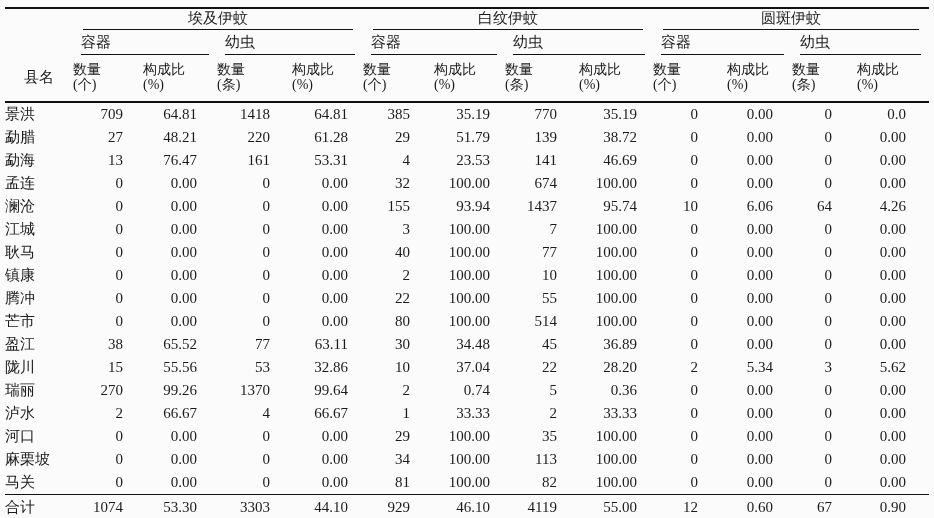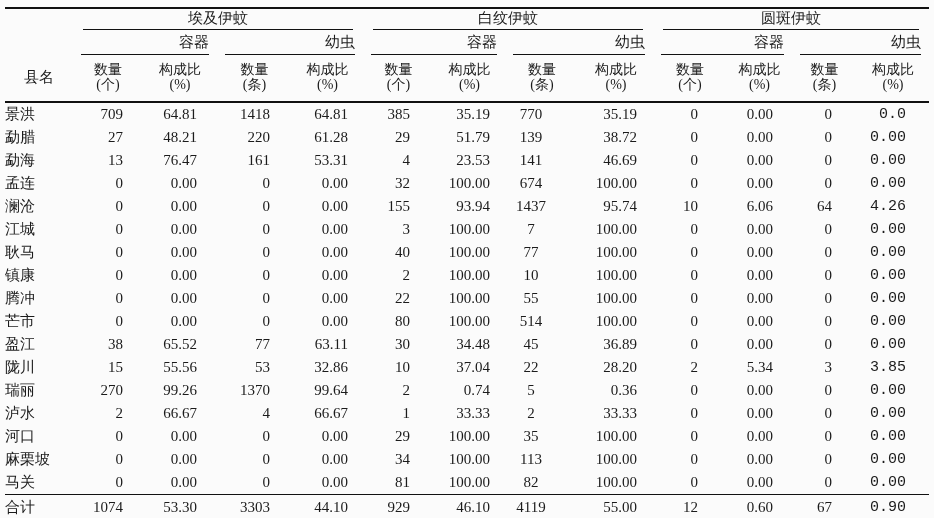--- a/index.html
+++ b/index.html
@@ -40,25 +40,25 @@
   tr.species-row th { height: 19px; vertical-align: bottom; }
   tr.species-row th .rule-wrap {
     border-bottom: 1px solid #111;
     margin: 0 10px; padding-bottom: 1px;
     text-align: center;
   }
   tr.sub-row th { height: 25px; vertical-align: bottom; }
   tr.sub-row th .rule-wrap {
     border-bottom: 1px solid #111;
     margin: 0 8px; padding-bottom: 2px;
-    text-align: right;
+    text-align: left;
   }
   tr.leaf-row th {
     height: 44px; vertical-align: middle;
-    text-align: center; font-size: 14px; line-height: 1.08;
+    text-align: left; font-size: 14px; line-height: 1.08;
     padding-bottom: 2px;
   }
   th.county-head {
     text-align: center; vertical-align: middle;
     padding-bottom: 14px; font-size: 15px;
   }
 
   
   tbody td { height: 23px; line-height: 23px; white-space: nowrap; }
   tfoot td { height: 25px; line-height: 25px; }
@@ -66,26 +66,26 @@
 
   td.county { text-align: left; padding-right: 14px; }
   tfoot td.county { padding-right: 0; }
   td.num { text-align: right; }
   td.c1  { padding-right: 20px; }
   td.c2  { padding-right: 20px; }
   td.c3  { padding-right: 22px; }
   td.c4  { padding-right: 15px; }
   td.c5  { padding-right: 24px; }
   td.c6  { padding-right: 15px; }
-  td.c7  { padding-right: 22px; text-align: center; }
+  td.c7  { padding-right: 22px; }
   td.c8  { padding-right: 16px; }
   td.c9  { padding-right: 29px; }
   td.c10 { padding-right: 19px; }
   td.c11 { padding-right: 25px; }
-  td.c12 { padding-right: 23px; font-family: Liberation Mono, monospace; }
+  td.c12 { padding-right: 23px; }
 </style>
 </head>
 <body>
 
 <div class="sheet">
   <table class="mosquito-table">
     <colgroup>
       <col class="w-county">
         <col class="w1">
         <col class="w2">
@@ -320,21 +320,21 @@
           <td class="num c2">55.56</td>
           <td class="num c3">53</td>
           <td class="num c4">32.86</td>
           <td class="num c5">10</td>
           <td class="num c6">37.04</td>
           <td class="num c7">22</td>
           <td class="num c8">28.20</td>
           <td class="num c9">2</td>
           <td class="num c10">5.34</td>
           <td class="num c11">3</td>
-          <td class="num c12">3.85</td>
+          <td class="num c12">5.62</td>
         </tr>
         <tr>
           <td class="county">瑞丽</td>
           <td class="num c1">270</td>
           <td class="num c2">99.26</td>
           <td class="num c3">1370</td>
           <td class="num c4">99.64</td>
           <td class="num c5">2</td>
           <td class="num c6">0.74</td>
           <td class="num c7">5</td>

